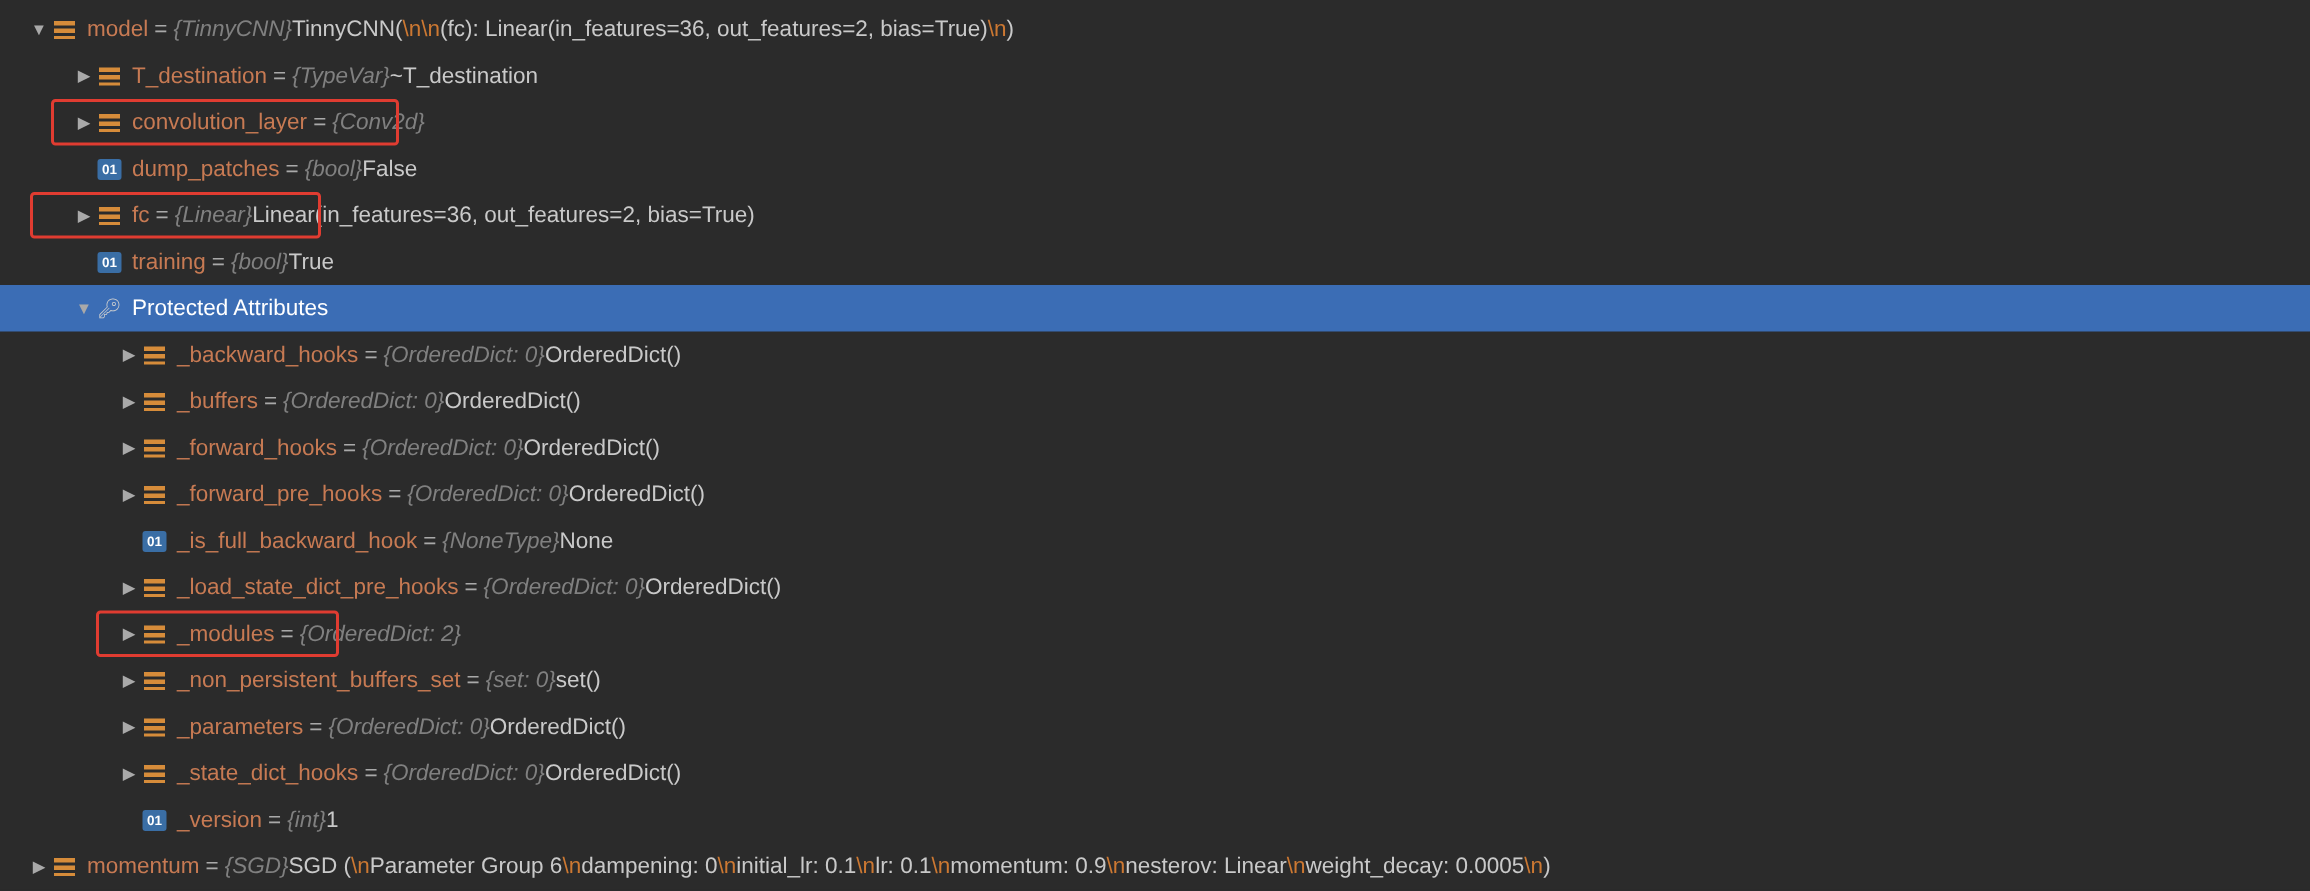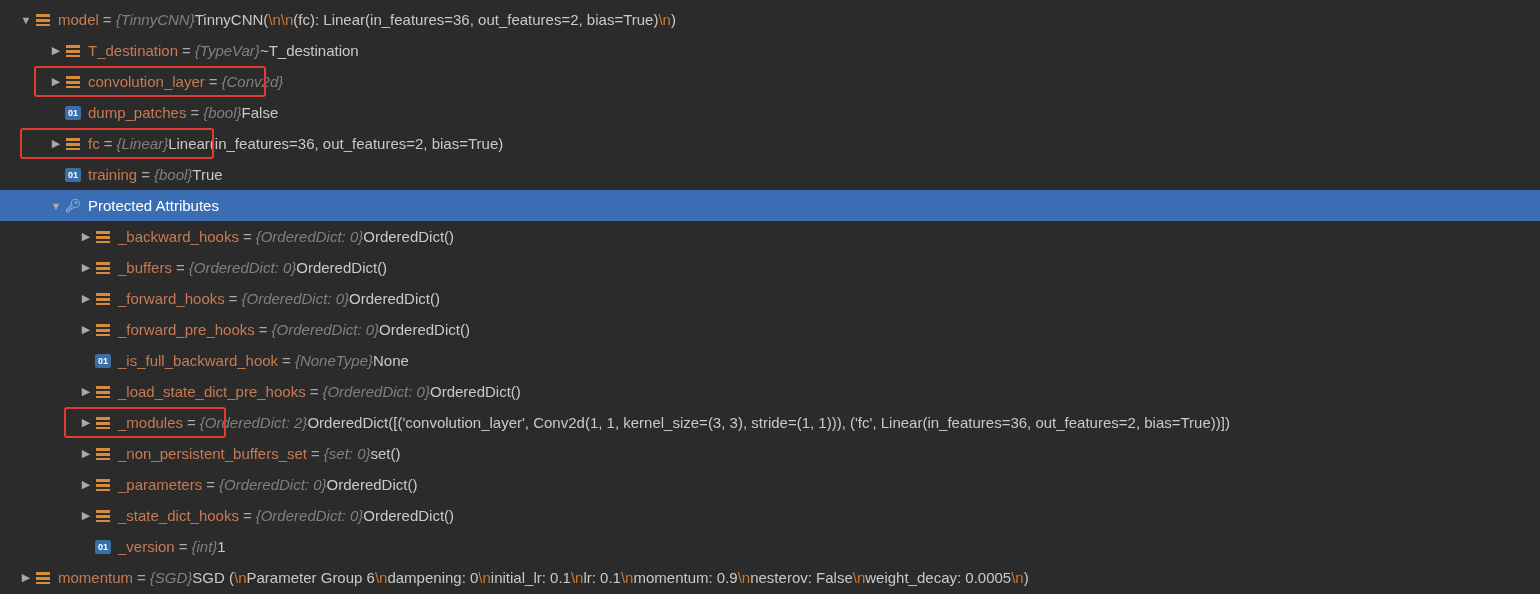--- a/index.html
+++ b/index.html
@@ -266,21 +266,20 @@
     <div class="row">
       <span class="indent" style="width: 78px;"></span>
       <span class="arrow">▶</span>
       <span class="icon">
         <span class="icon-obj"></span>
       </span>
       <span class="content">
         <span class="var-name">_modules</span>
         <span class="eq">=</span>
         <span class="dim">{OrderedDict: 2} </span>
-        <span class="val">OrderedDict([('convolution_layer', Conv2d(1, 1, kernel_size=(3, 3), stride=(1, 1))), ('fc', Linear(in_features=36, out_features=2, bias=True))])</span>
       </span>
       <div class="hl" style="left: 64px; top: 0px; height: 27px; width: 158px;"></div>
     </div>
     <div class="row">
       <span class="indent" style="width: 78px;"></span>
       <span class="arrow">▶</span>
       <span class="icon">
         <span class="icon-obj"></span>
       </span>
       <span class="content">
@@ -344,20 +343,20 @@
         <span class="val">Parameter Group 6</span>
         <span class="esc">\n</span>
         <span class="val">    dampening: 0</span>
         <span class="esc">\n</span>
         <span class="val">    initial_lr: 0.1</span>
         <span class="esc">\n</span>
         <span class="val">    lr: 0.1</span>
         <span class="esc">\n</span>
         <span class="val">    momentum: 0.9</span>
         <span class="esc">\n</span>
-        <span class="val">    nesterov: False</span>
+        <span class="val">    nesterov: Linear</span>
         <span class="esc">\n</span>
         <span class="val">    weight_decay: 0.0005</span>
         <span class="esc">\n</span>
         <span class="val">)</span>
       </span>
     </div>
   </div>
 
 </body></html>

